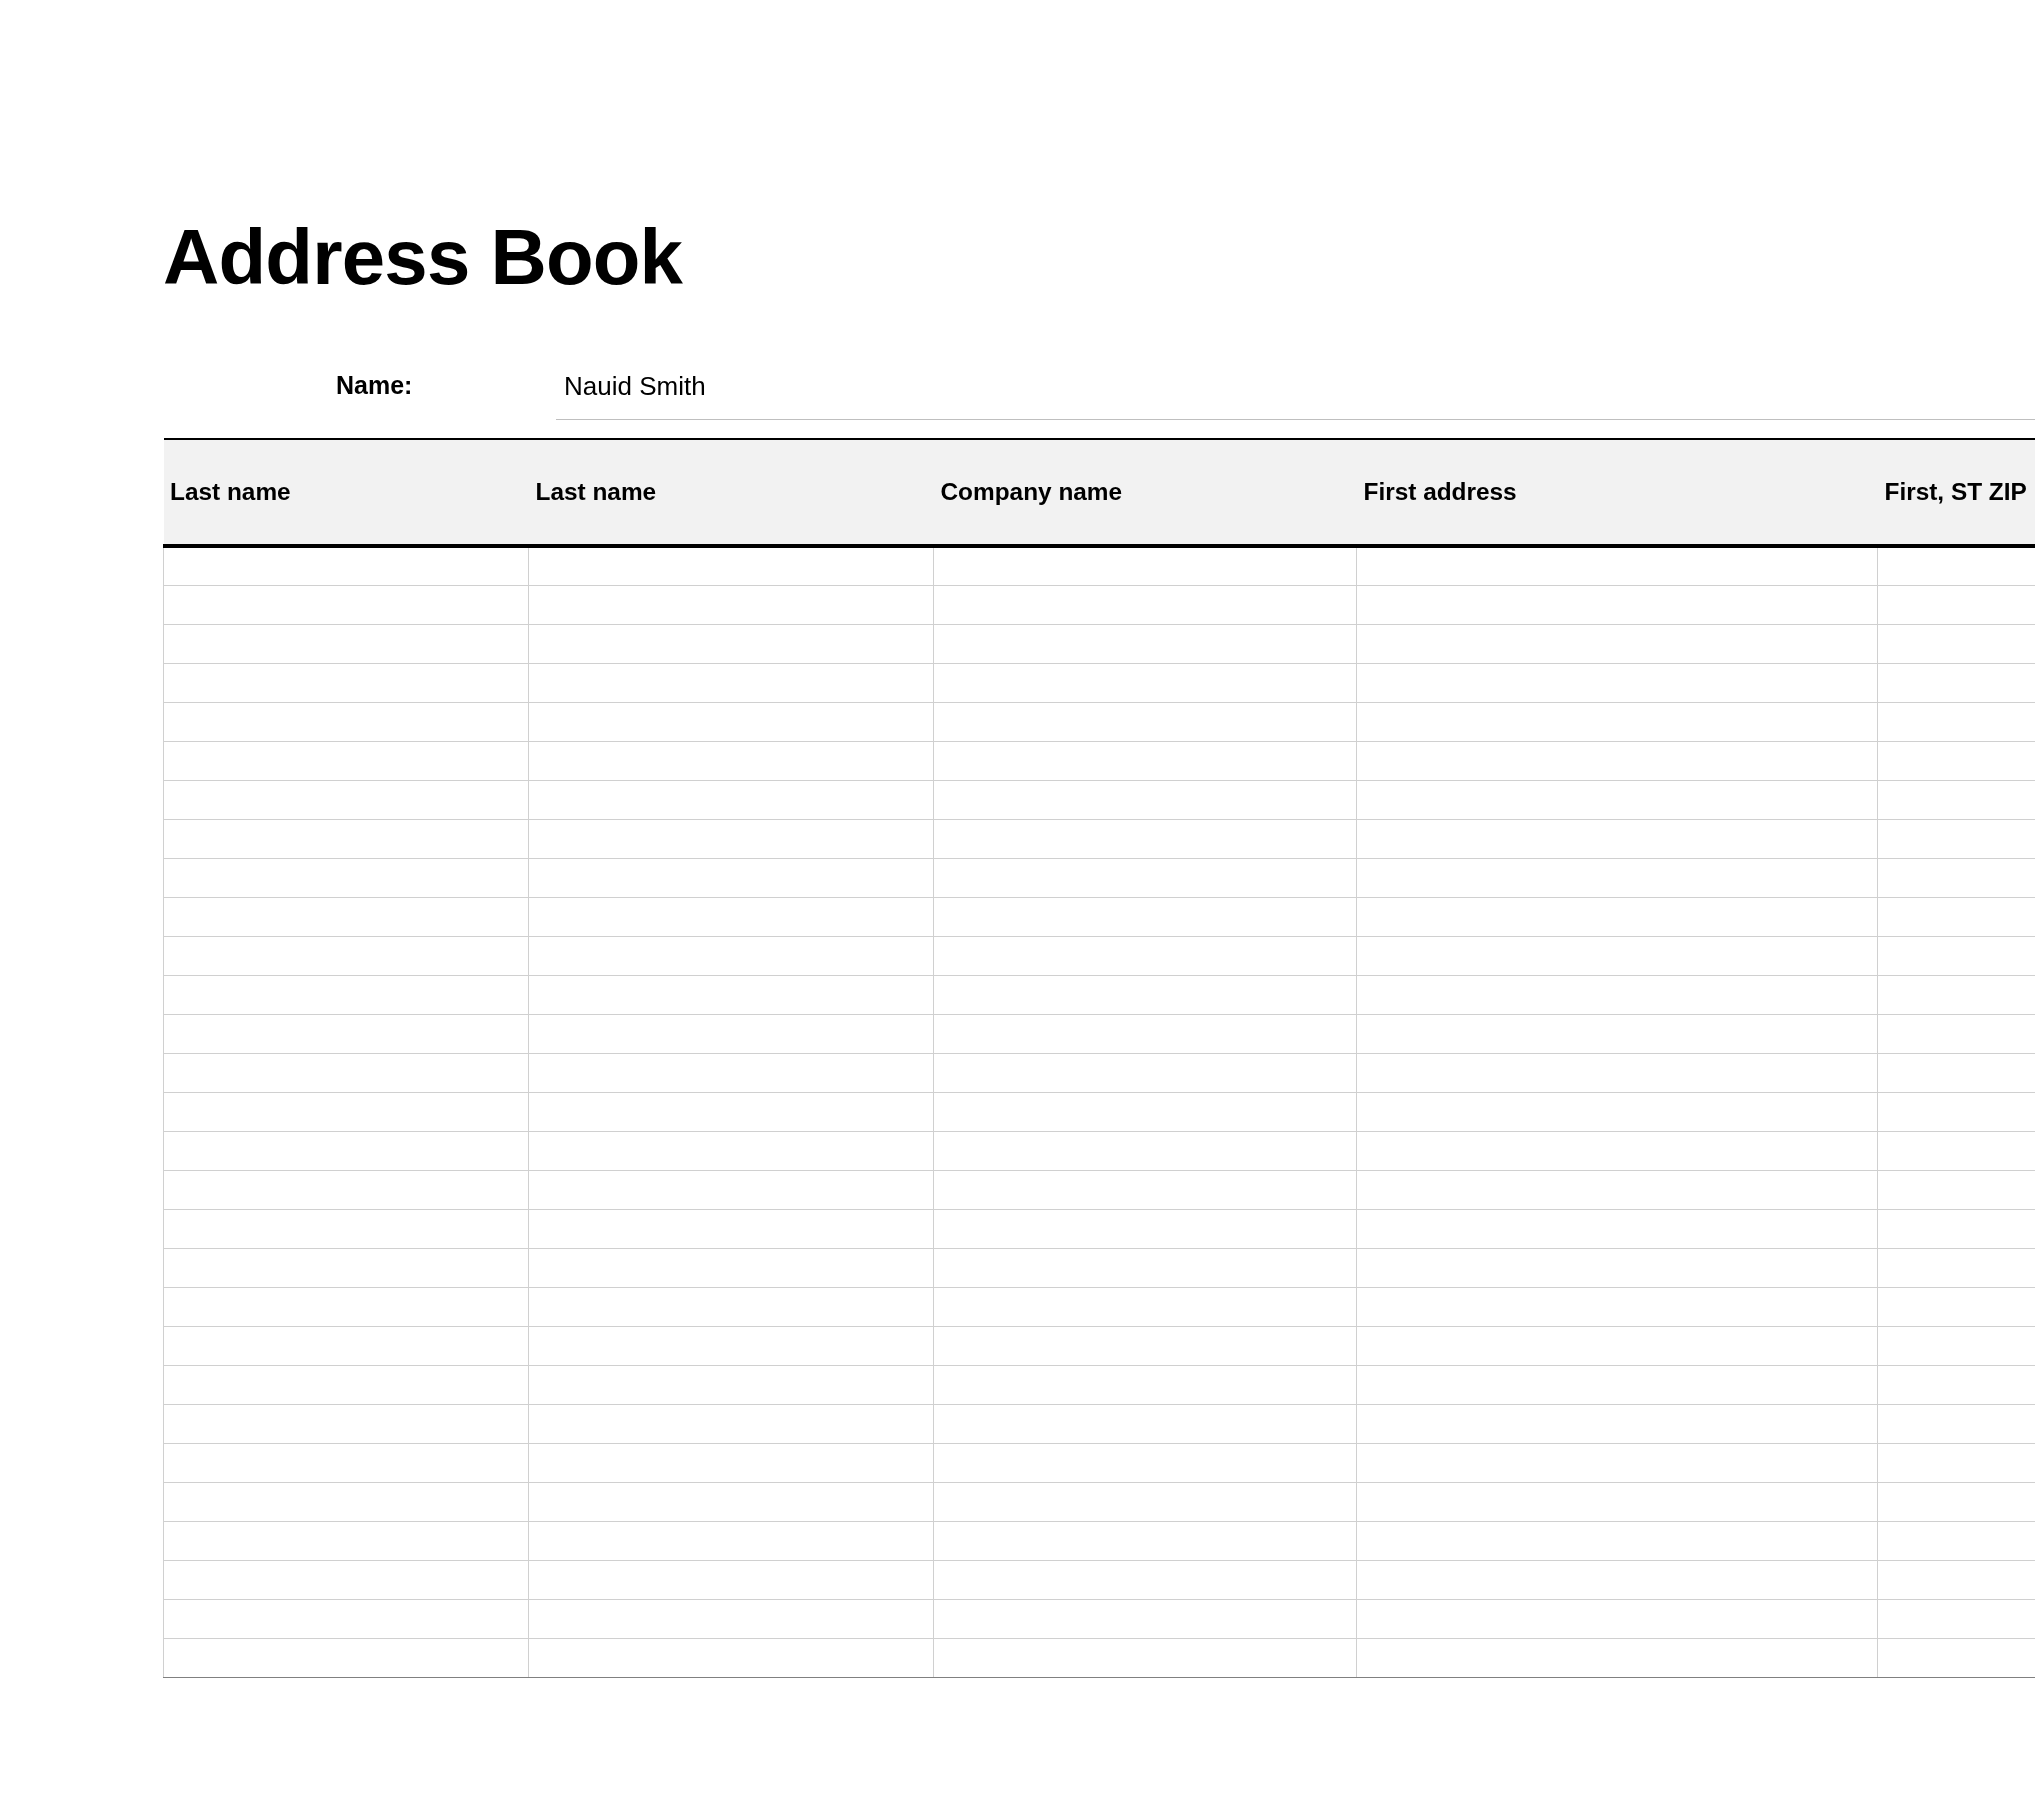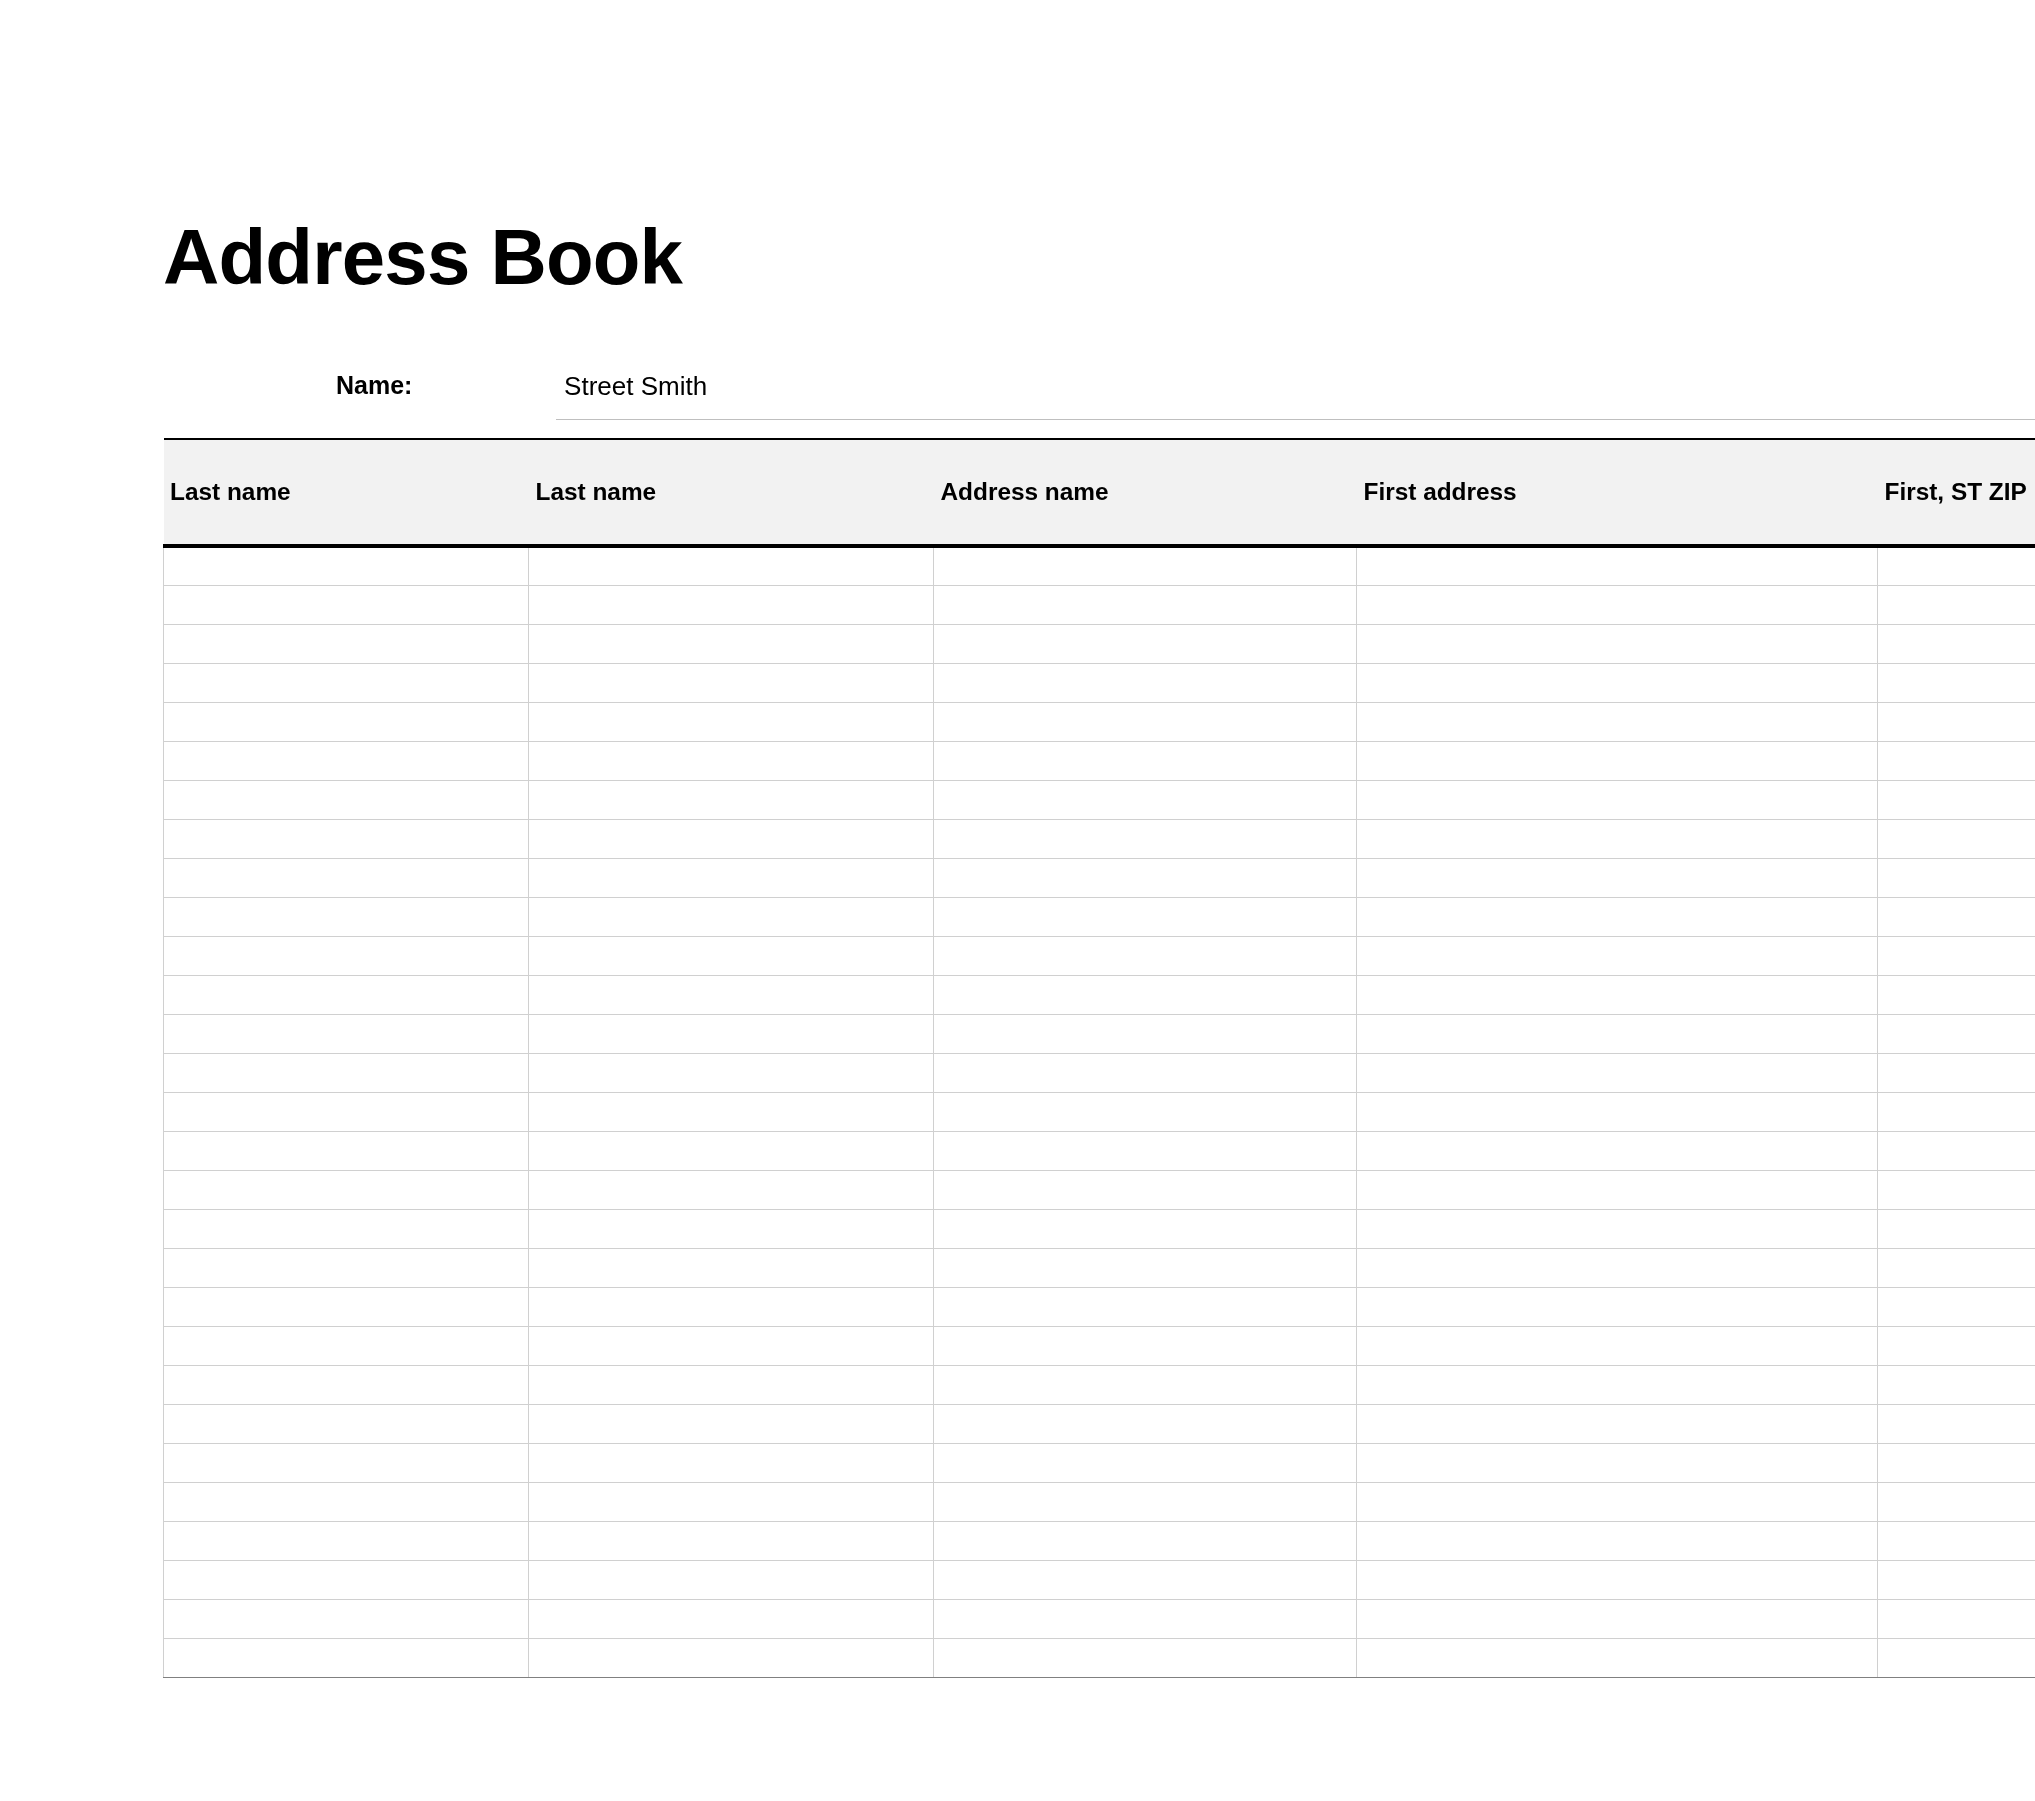--- a/index.html
+++ b/index.html
@@ -122,37 +122,37 @@
 </head>
 <body>
 
 <div class="page">
 
   <div class="doc-title">Address Book</div>
 
   <div class="name-row">
     <div class="name-label">Name:</div>
     <div class="name-value-wrap">
-      <div class="name-value">Street Smith</div>
+      <div class="name-value">Nauid Smith</div>
     </div>
   </div>
 
   <table class="table">
     <colgroup>
       <col class="c1">
         <col class="c2">
         <col class="c3">
         <col class="c4">
         <col class="c5">
     </colgroup>
     <thead>
       <tr class="head-row">
         <th>Last name</th>
         <th class="col-sep">Last name</th>
-        <th class="col-sep">Address name</th>
+        <th class="col-sep">Company name</th>
         <th class="col-sep">First address</th>
         <th class="col-sep">First, ST  ZIP</th>
       </tr>
     </thead>
     <tbody>
         <tr class="data-row">
           <td></td>
           <td></td>
           <td></td>
           <td></td>

